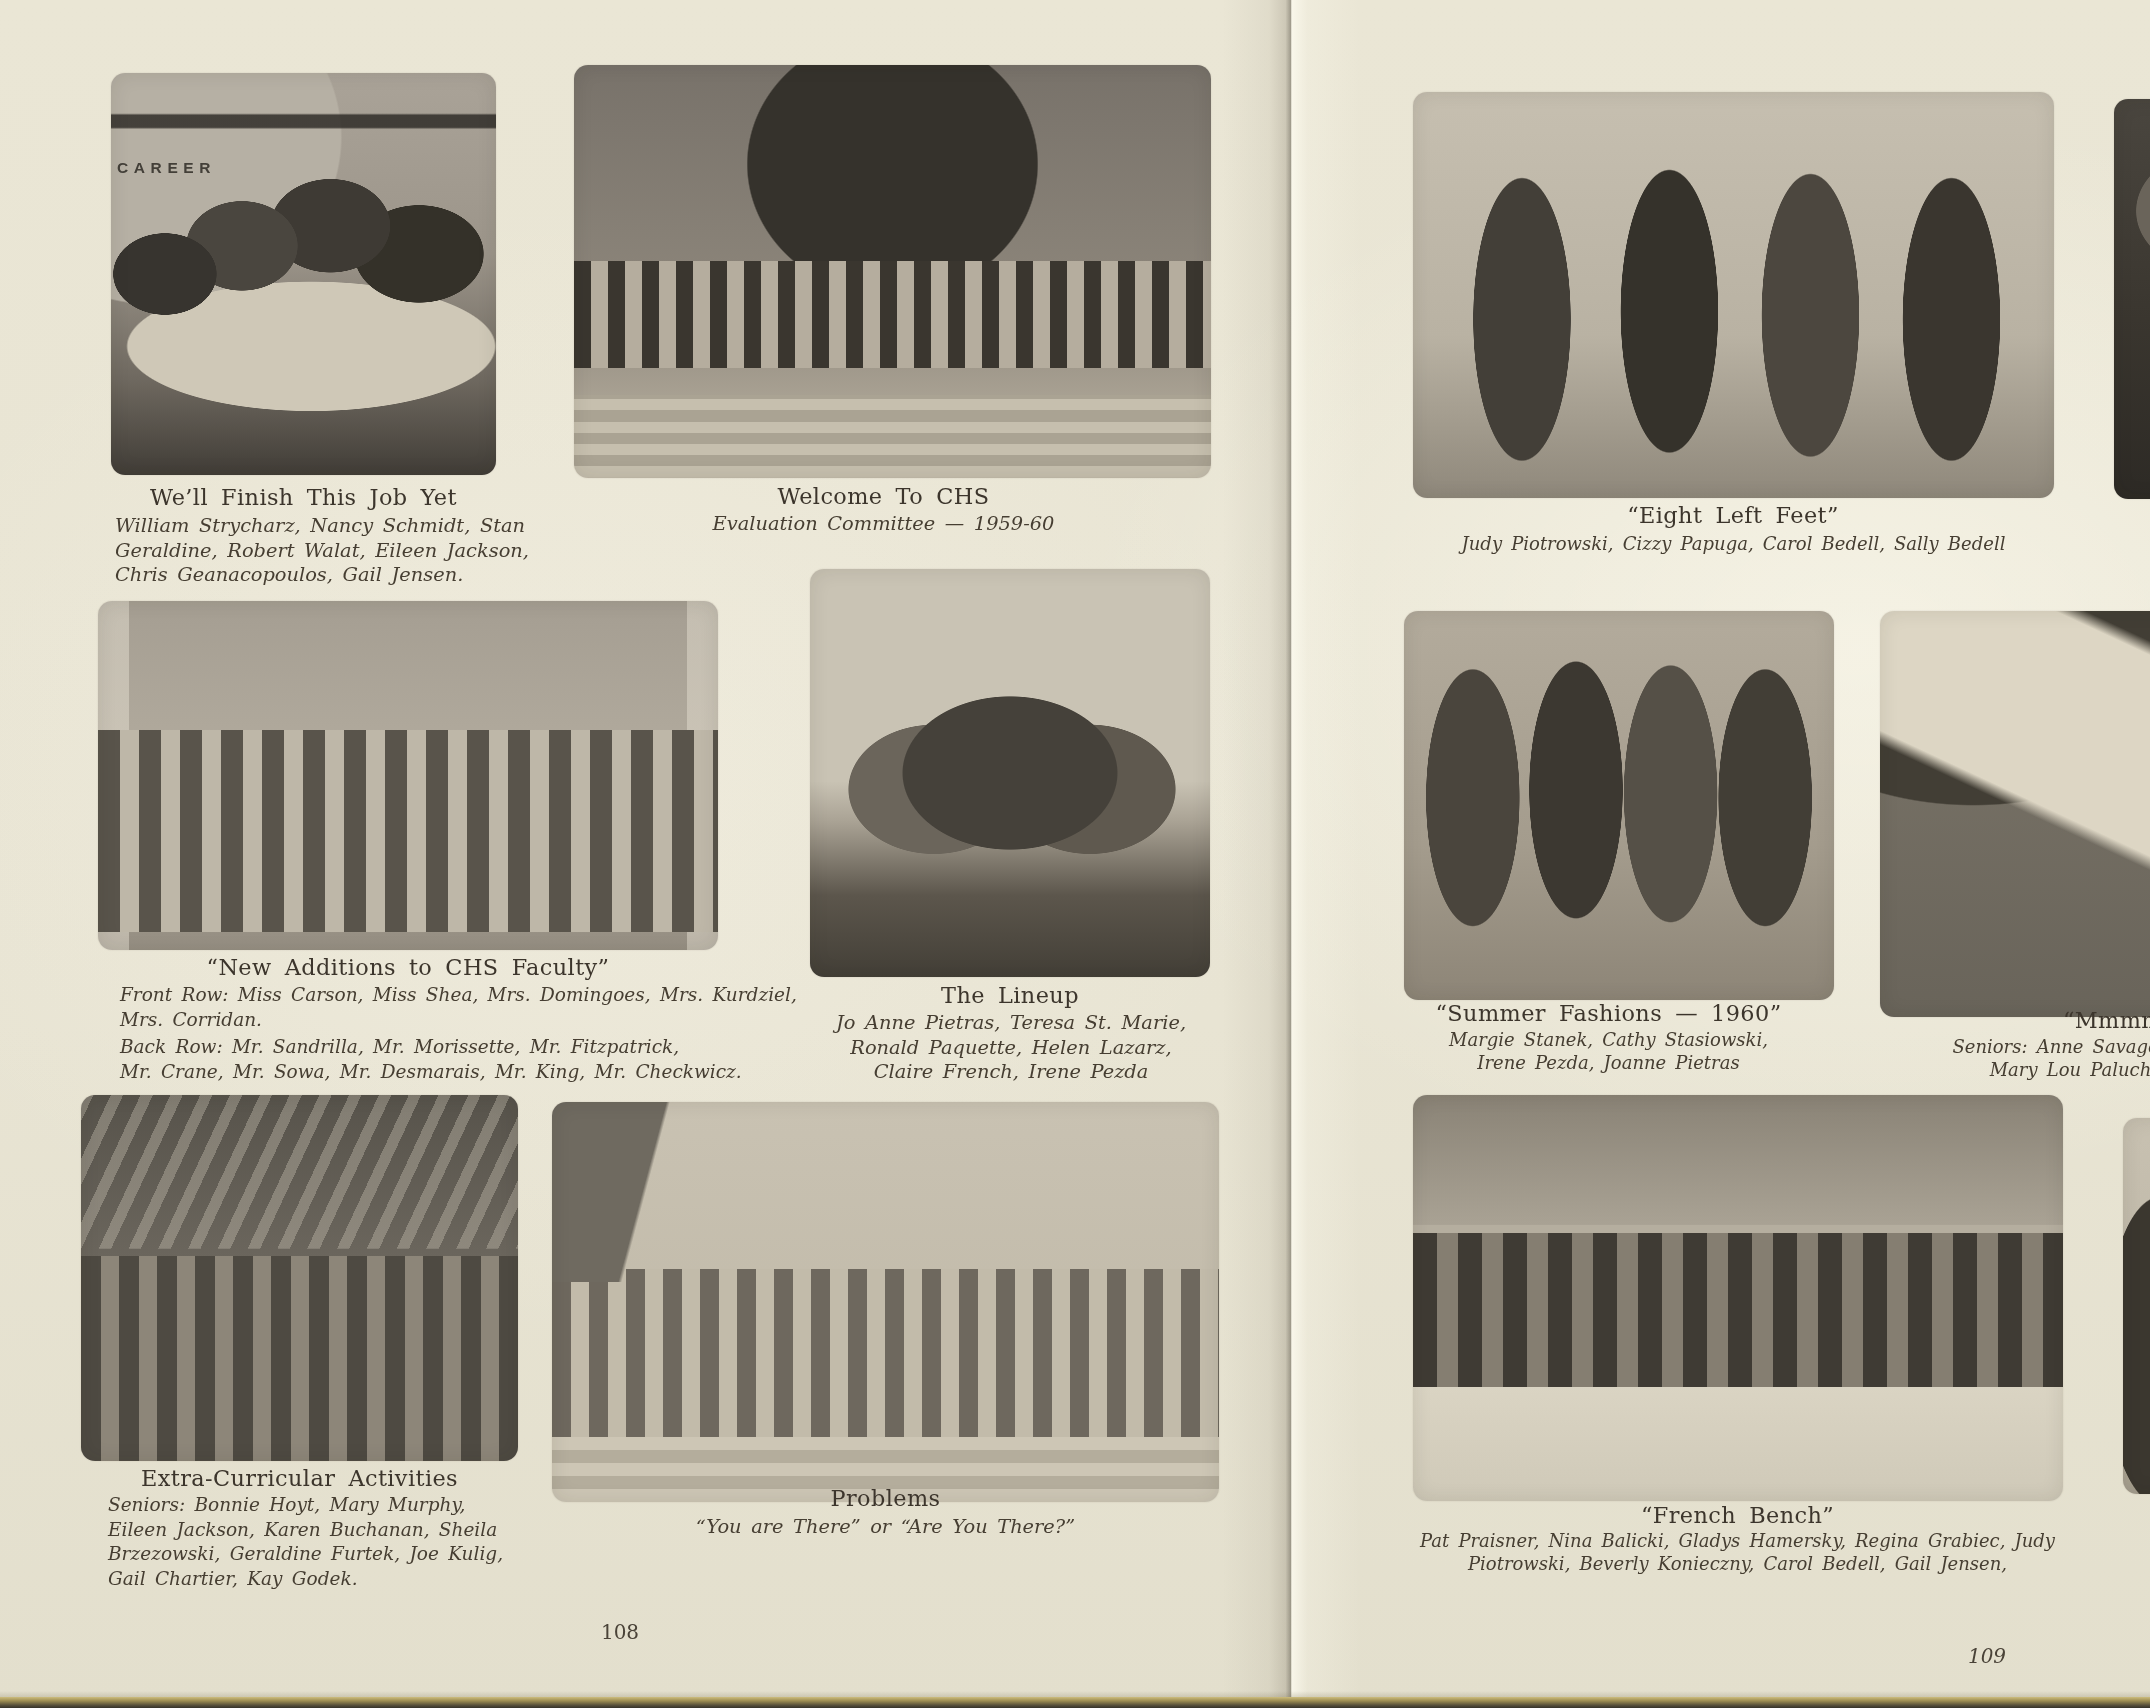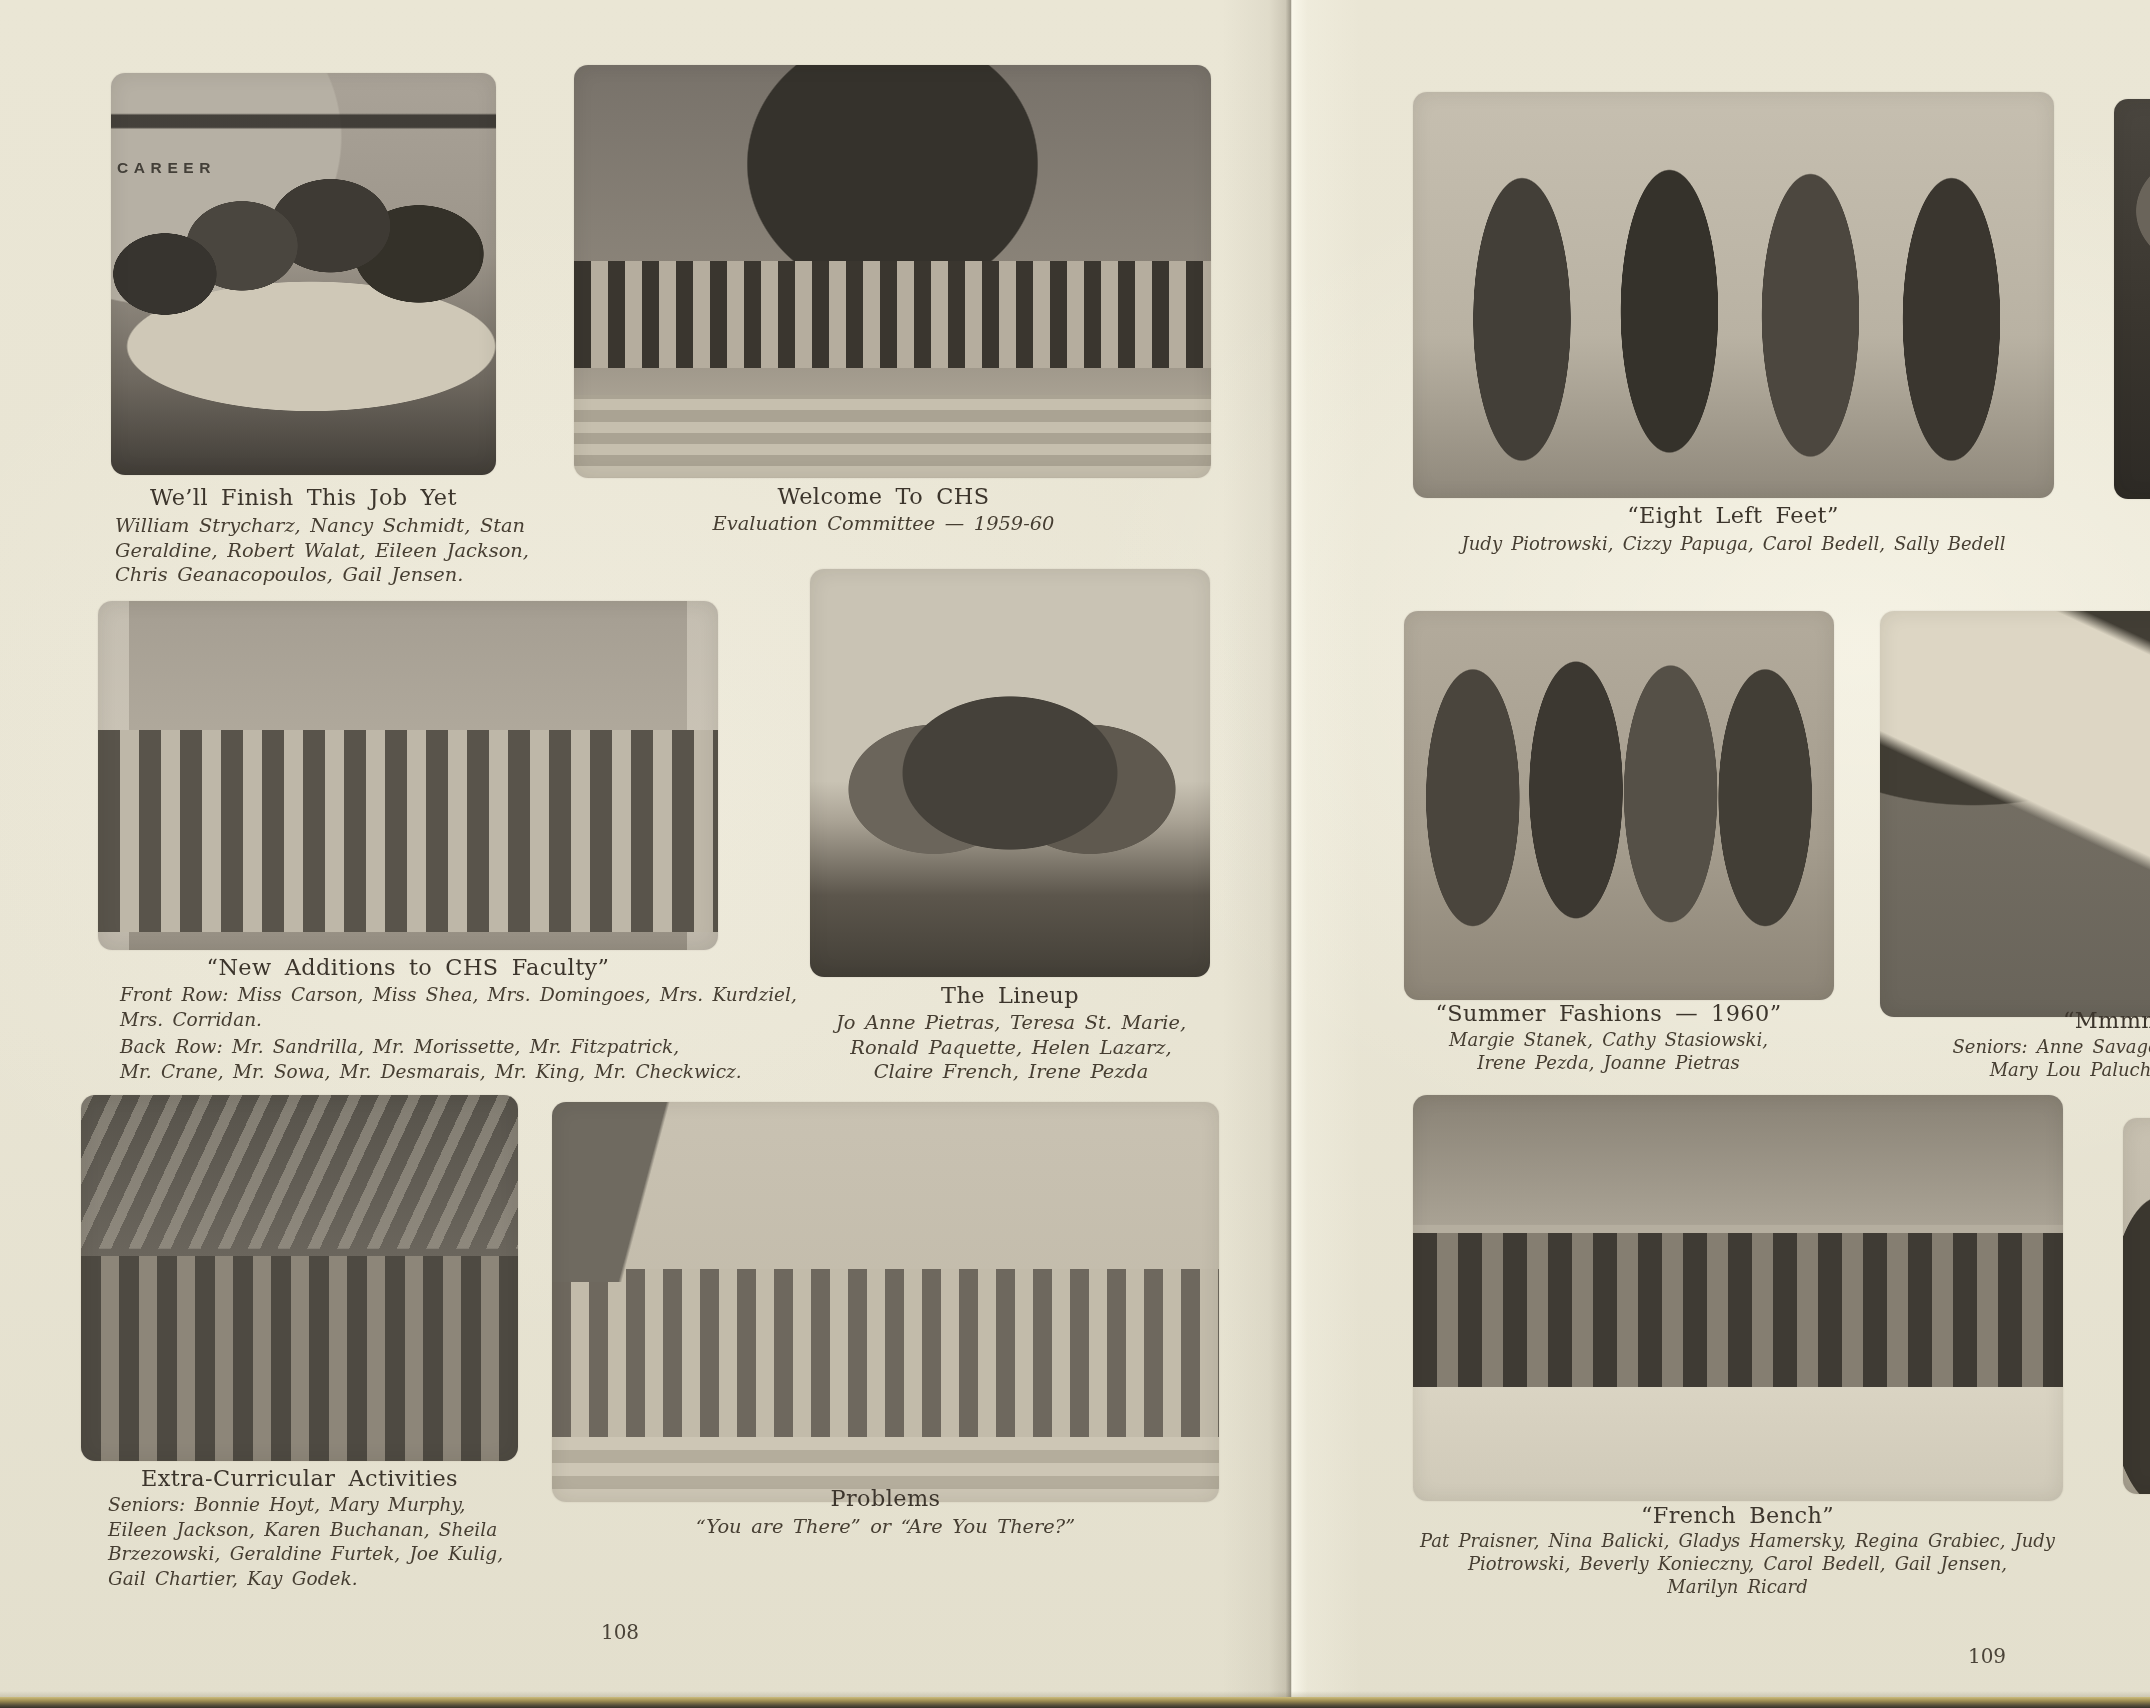--- a/index.html
+++ b/index.html
@@ -237,32 +237,31 @@
       <div>Mary Lou Paluch, Denis Pieciak, Gail Bousquet</div>
     </div>
 
     <div class="photo ph11" style="left:1413px;top:1095px;width:650px;height:406px;"></div>
     <div class="cap t" style="left:1391px;top:1502px;width:693px;">
       <div>“French Bench”</div>
     </div>
     <div class="cap n n-sm center" style="left:1374px;top:1529px;width:727px;">
       <div>Pat Praisner, Nina Balicki, Gladys Hamersky, Regina Grabiec, Judy</div>
       <div>Piotrowski, Beverly Konieczny, Carol Bedell, Gail Jensen,</div>
-      <div>Marilyn Ricard</div>
     </div>
 
     <div class="photo ph12" style="left:2123px;top:1118px;width:415px;height:376px;"></div>
     <div class="cap t" style="left:2110px;top:1503px;width:443px;">
       <div>“Off To The Prom”</div>
     </div>
     <div class="cap n n-sm center" style="left:2110px;top:1530px;width:443px;">
       <div>Joe Pirog, Gail Bousquet,</div>
       <div>Mary Lou Paluch, Denis Pieciak</div>
     </div>
 
-    <div class="pagenum" style="left:1918px;top:1644px;">109</div>
+    <div class="pagenum" style="left:1918px;top:1644px;font-style:italic;">109</div>
   </div>
 
   <div class="gutter"></div>
   <div class="bottom-shade"></div>
   <div class="bottom-edge"></div>
 </div>
 
 
 </body></html>

